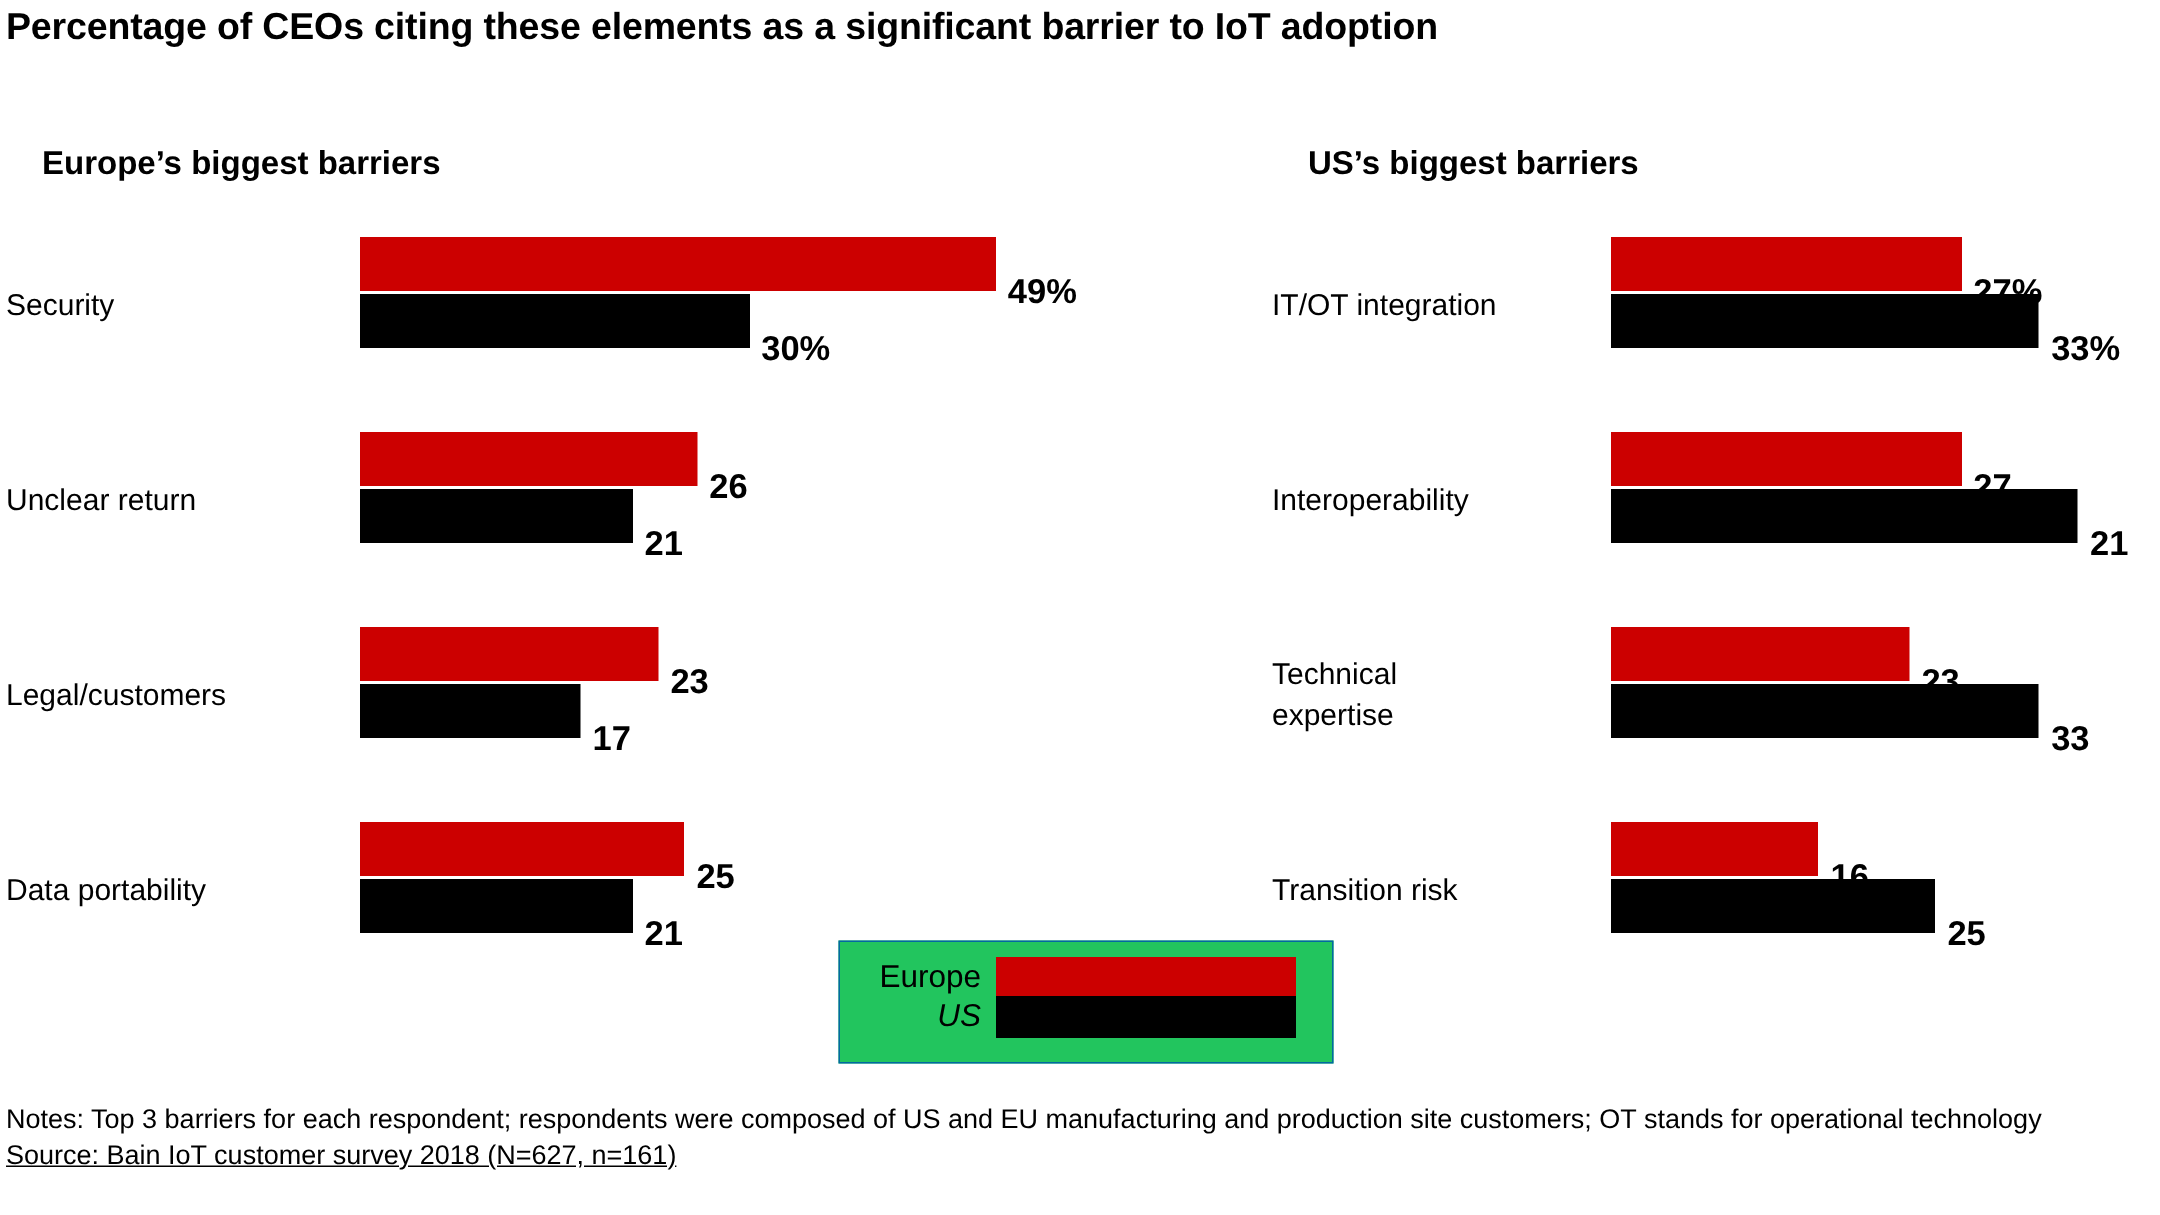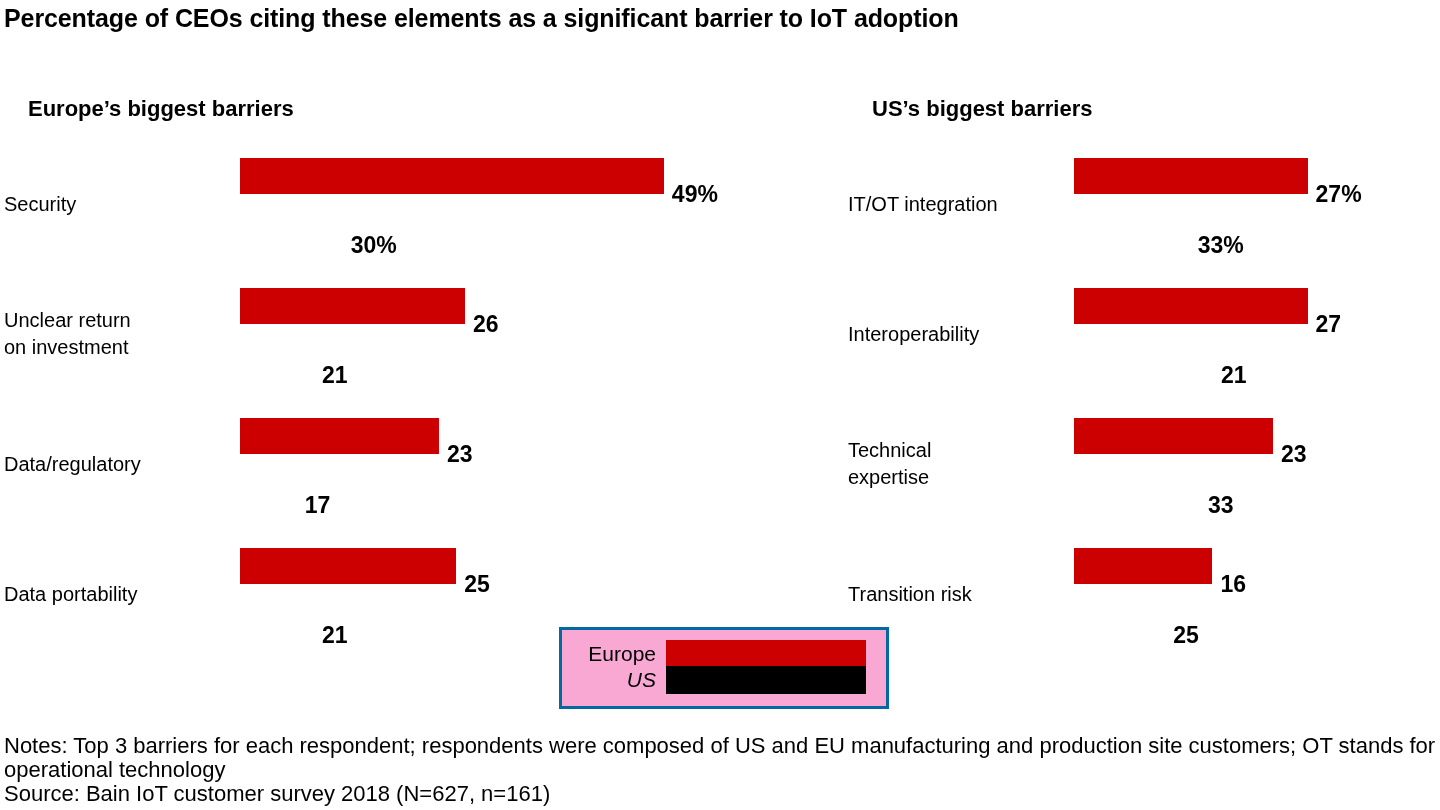--- a/index.html
+++ b/index.html
@@ -71,21 +71,21 @@
   .panel.left  .row-label { width: 236px; }
   .panel.right .row-label { width: 226px; }
 
   .bar-line {
     position: absolute;
     height: 36px;
     display: flex;
     align-items: center;
   }
   .bar-line.europe { top: 4px; }
-  .bar-line.us     { top: 42px; flex-direction: column; }
+  .bar-line.us     { top: 42px; }
   .panel.left  .bar-line { left: 236px; }
   .panel.right .bar-line { left: 226px; }
 
   .bar {
     height: 36px;
     display: block;
   }
   .bar.europe { background: #cc0000; }
   .bar.us     { background: #000000; }
 
@@ -96,22 +96,22 @@
     white-space: nowrap;
     margin-top: 36px;
   }
 
   .legend {
     position: absolute;
     left: 559px;
     top: 627px;
     width: 330px;
     height: 82px;
-    border: 3px solid #0369a1;
-    background: #f9a8d4;
+    border: 1px solid #0369a1;
+    background: #22c55e;
     box-sizing: border-box;
   }
   .legend-row {
     position: absolute;
     left: 0;
     width: 100%;
     height: 30px;
     display: flex;
     align-items: center;
   }
@@ -130,25 +130,25 @@
     height: 28px;
   }
   .legend-swatch.europe { background: #cc0000; }
   .legend-swatch.us     { background: #000000; }
 
   .footnotes {
     position: absolute;
     left: 4px;
     top: 734px;
     width: 1432px;
-    font-size: 22px;
+    font-size: 18px;
     line-height: 24px;
   }
   .footnote-note   { display: block; }
-  .footnote-source { display: block; }
+  .footnote-source { display: block; text-decoration: underline; }
 </style>
 </head>
 <body>
 
 <div class="chart-title">Percentage of CEOs citing these elements as a significant barrier to IoT adoption</div>
 
 <div class="panel left">
   <div class="panel-heading">Europe’s biggest barriers</div>
   <div class="rows">
 
@@ -163,35 +163,34 @@
       </div>
       <div class="bar-line us">
         <span class="bar us" style="width: 259.5px;"></span>
         <span class="bar-value">30%</span>
       </div>
     </div>
 
     <div class="row">
       <div class="row-label">
         <span>Unclear return</span>
-        <span>on investment</span>
       </div>
       <div class="bar-line europe">
         <span class="bar europe" style="width: 224.9px;"></span>
         <span class="bar-value">26</span>
       </div>
       <div class="bar-line us">
         <span class="bar us" style="width: 181.65px;"></span>
         <span class="bar-value">21</span>
       </div>
     </div>
 
     <div class="row">
       <div class="row-label">
-        <span>Data/regulatory</span>
+        <span>Legal/customers</span>
         <span></span>
       </div>
       <div class="bar-line europe">
         <span class="bar europe" style="width: 198.95px;"></span>
         <span class="bar-value">23</span>
       </div>
       <div class="bar-line us">
         <span class="bar us" style="width: 147.05px;"></span>
         <span class="bar-value">17</span>
       </div>

